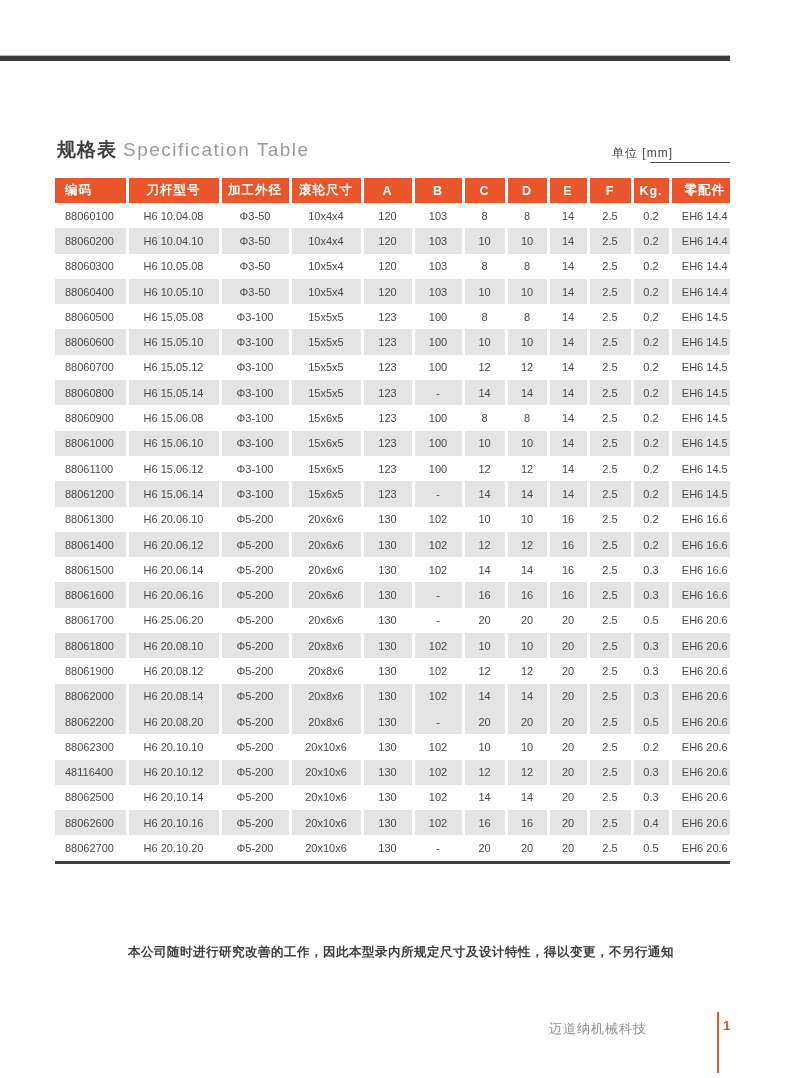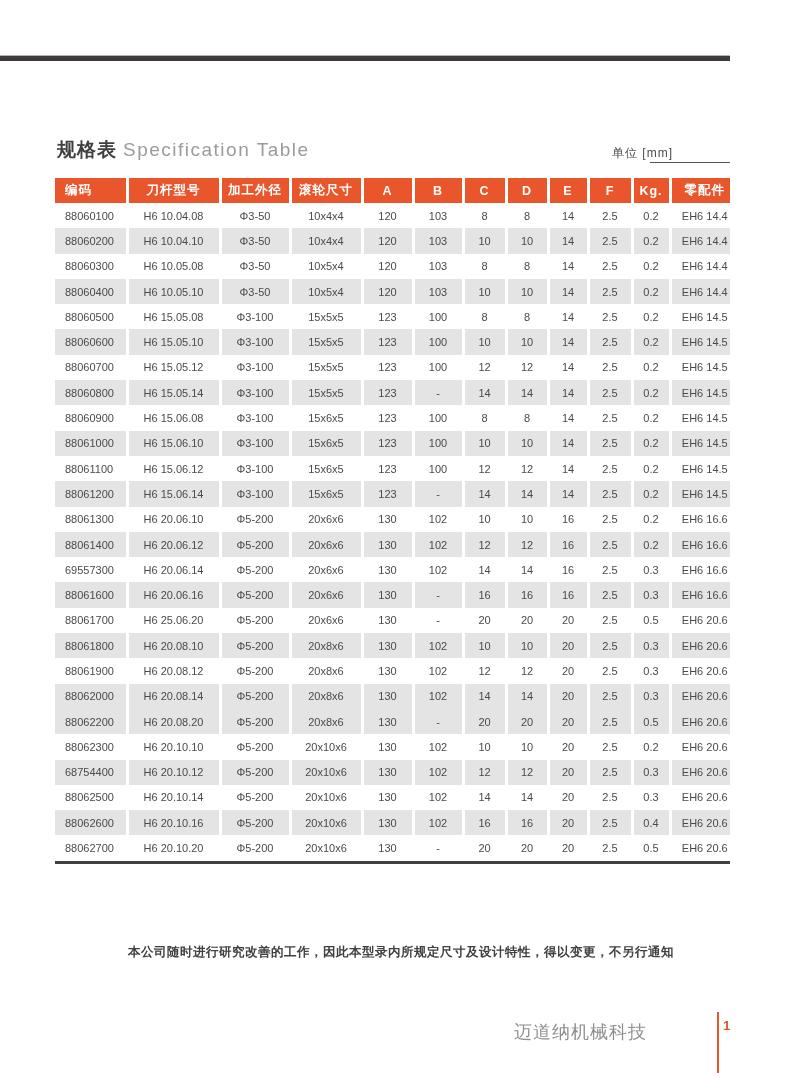--- a/index.html
+++ b/index.html
@@ -40,21 +40,21 @@
     height: 25px; letter-spacing: 1px;
   }
   td { height: 25.3px; font-size: 11px; color: #4a4a4a; }
   th.first, td.first { text-align: left; padding-left: 10px; }
   tr.alt td { background: #e4e4e4; }
   .note { position: absolute; right: 56px; top: 944px; text-align: right; }
   .note-zh { font-size: 12.5px; font-weight: bold; color: #404040; letter-spacing: 0.5px; }
   .note-en { font-size: 13px; color: #acacac; letter-spacing: 1px; margin-top: 4px; }
   .footer-company {
     position: absolute; top: 1020px; right: 83px;
-    font-size: 18px; color: #8f8f8f; letter-spacing: 1px;
+    font-size: 13px; color: #8f8f8f; letter-spacing: 1px;
   }
   .footer-vline {
     position: absolute; top: 1012px; left: 717px; width: 2px; height: 61px;
     background: #e9562c;
   }
   .footer-page {
     position: absolute; top: 1018px; left: 723px;
     font-size: 13.5px; font-weight: bold; color: #e9562c; letter-spacing: 1px;
   }
 </style>
@@ -295,21 +295,21 @@
             <td>130</td>
             <td>102</td>
             <td>12</td>
             <td>12</td>
             <td>16</td>
             <td>2.5</td>
             <td>0.2</td>
             <td>EH6 16.6</td>
           </tr>
           <tr>
-            <td class="first">69557300</td>
+            <td class="first">88061500</td>
             <td>H6 20.06.14</td>
             <td>Φ5-200</td>
             <td>20x6x6</td>
             <td>130</td>
             <td>102</td>
             <td>14</td>
             <td>14</td>
             <td>16</td>
             <td>2.5</td>
             <td>0.3</td>
@@ -407,21 +407,21 @@
             <td>130</td>
             <td>102</td>
             <td>10</td>
             <td>10</td>
             <td>20</td>
             <td>2.5</td>
             <td>0.2</td>
             <td>EH6 20.6</td>
           </tr>
           <tr class="alt">
-            <td class="first">68754400</td>
+            <td class="first">48116400</td>
             <td>H6 20.10.12</td>
             <td>Φ5-200</td>
             <td>20x10x6</td>
             <td>130</td>
             <td>102</td>
             <td>12</td>
             <td>12</td>
             <td>20</td>
             <td>2.5</td>
             <td>0.3</td>

